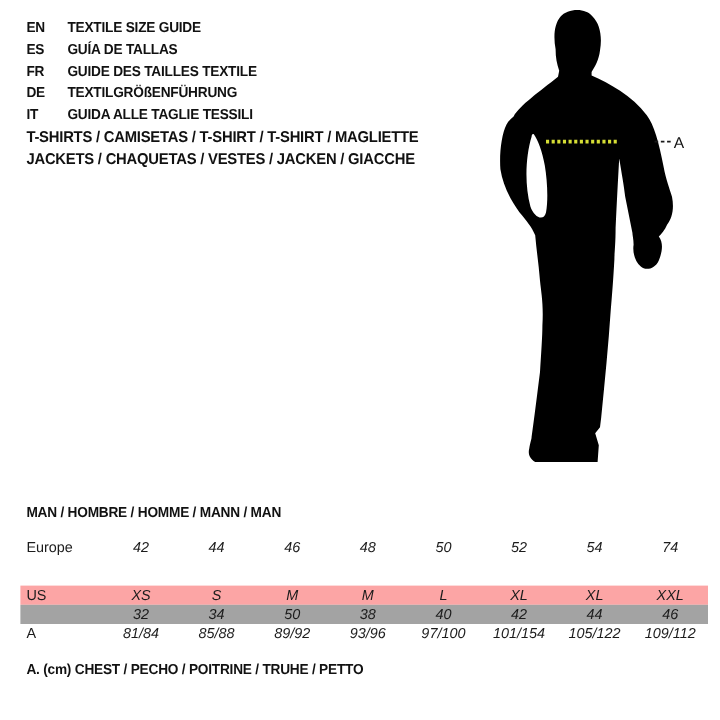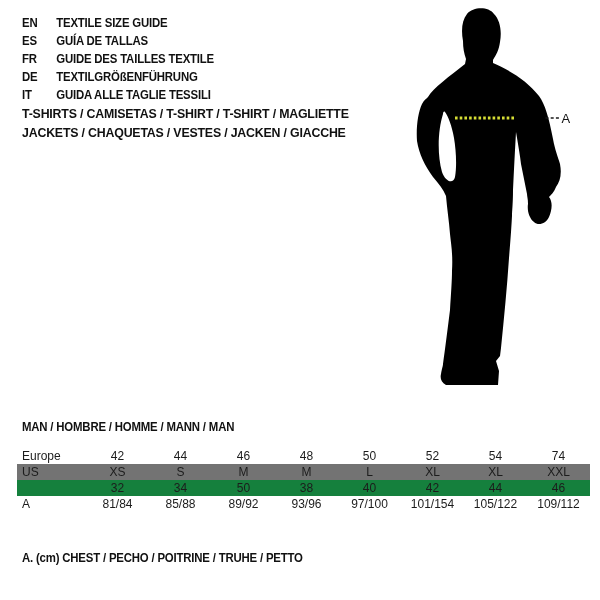--- a/index.html
+++ b/index.html
@@ -31,21 +31,21 @@
   
   .section-title { position: absolute; left: 22px; top: 420px;
                    font-size: 12px; font-weight: 700; letter-spacing: -0.2px; }
 
   
   .size-table { position: absolute; left: 17px; top: 448px; width: 573px; font-size: 12px; }
   .thead { height: 15px; line-height: 15px; padding-left: 5px; color: #2b2b2b;
            font-weight: 400; letter-spacing: -0.1px; white-space: nowrap; }
   .trow { display: flex; height: 16px; line-height: 16px; }
   .tlabel { width: 64px; padding-left: 5px; text-align: left; color: #1c1c1c; }
-  .tcell { flex: 1; text-align: center; color: #1c1c1c; }
+  .tcell { flex: 1; text-align: center; color: #1c1c1c; font-style: italic; }
 
   
   .footnote { position: absolute; left: 22px; top: 551px;
               font-size: 12px; font-weight: 700; letter-spacing: -0.2px; }
 </style>
 </head>
 <body>
 
 <div id="stage">
 
@@ -106,32 +106,32 @@
           <div class="tlabel">Europe</div>
           <div class="tcell">42</div>
           <div class="tcell">44</div>
           <div class="tcell">46</div>
           <div class="tcell">48</div>
           <div class="tcell">50</div>
           <div class="tcell">52</div>
           <div class="tcell">54</div>
           <div class="tcell">74</div>
         </div>
-        <div class="trow" style="background: #737373;">
+        <div class="trow" style="background: #fca5a5; margin-top: 24px;">
           <div class="tlabel">US</div>
           <div class="tcell">XS</div>
           <div class="tcell">S</div>
           <div class="tcell">M</div>
           <div class="tcell">M</div>
           <div class="tcell">L</div>
           <div class="tcell">XL</div>
           <div class="tcell">XL</div>
           <div class="tcell">XXL</div>
         </div>
-        <div class="trow" style="background: #15803d;">
+        <div class="trow" style="background: #a3a3a3;">
           <div class="tlabel"></div>
           <div class="tcell">32</div>
           <div class="tcell">34</div>
           <div class="tcell">50</div>
           <div class="tcell">38</div>
           <div class="tcell">40</div>
           <div class="tcell">42</div>
           <div class="tcell">44</div>
           <div class="tcell">46</div>
         </div>

